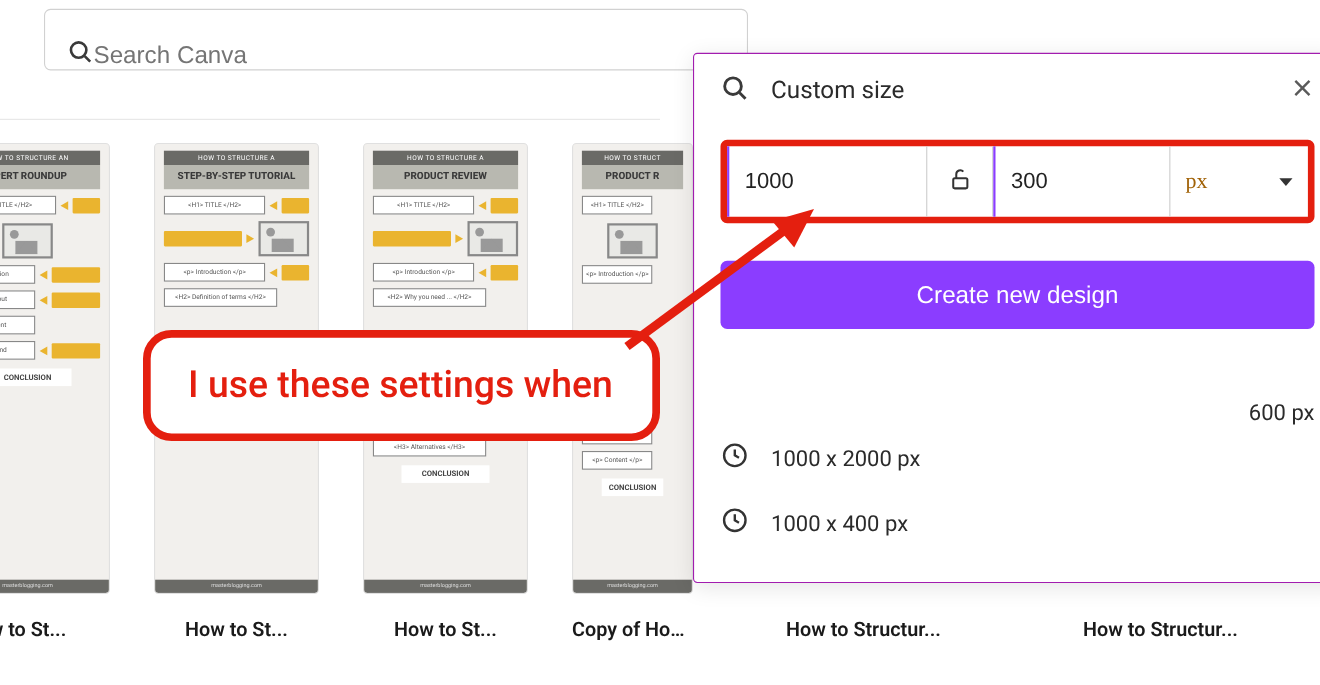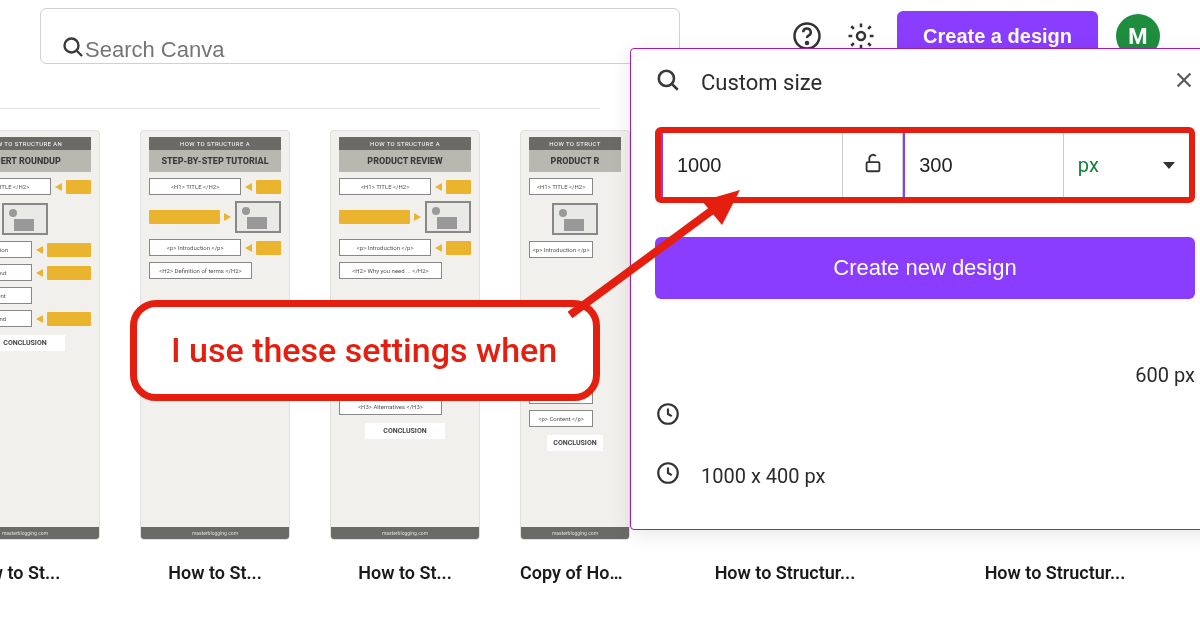--- a/index.html
+++ b/index.html
@@ -256,21 +256,21 @@
       outline: none;
       font-size: 20px;
       color: #222;
       width: 100%;
       background: transparent;
     }
     .w-cell { flex: 1.4; border-left: 2px solid #8b3dff; }
     .lock-cell { width: 60px; justify-content: center; }
     .h-cell { flex: 1.2; border-left: 2px solid #8b3dff; }
     .unit-cell { flex: 0.9; justify-content: space-between; gap: 12px; }
-    .unit-text { font-size: 20px; color: #15803d; }
+    .unit-text { font-size: 20px; color: #a16207; font-family: Liberation Serif, serif; }
     .caret-down {
       width: 0; height: 0;
       border-left: 6px solid transparent;
       border-right: 6px solid transparent;
       border-top: 7px solid #333;
     }
     .lock-cell svg { width: 22px; height: 22px; }
 
     .create-new-btn {
       width: 100%;
@@ -335,37 +335,20 @@
 
 <div class="header">
   <div class="search-bar">
     <span>
       <svg viewBox="0 0 24 24" fill="none" stroke="#3a3a3a" stroke-width="2.4">
           <circle cx="10.5" cy="10.5" r="7"></circle>
           <line x1="16" y1="16" x2="21" y2="21"></line>
         </svg>
     </span>
     <input class="search-input" placeholder="Search Canva" style="">
-  </div>
-  <div class="header-icons">
-    <div class="icon-btn">
-      <svg viewBox="0 0 24 24" width="30" height="30" fill="none" stroke="#333" stroke-width="2">
-          <circle cx="12" cy="12" r="10"></circle>
-          <path d="M9 9a3 3 0 1 1 4.2 2.7c-.8.5-1.2 1-1.2 1.8"></path>
-          <circle cx="12" cy="17.5" r="0.8" fill="#333"></circle>
-        </svg>
-    </div>
-    <div class="icon-btn">
-      <svg viewBox="0 0 24 24" width="30" height="30" fill="none" stroke="#333" stroke-width="2">
-          <circle cx="12" cy="12" r="3.2"></circle>
-          <path d="M12 2v3M12 19v3M4.2 4.2l2.1 2.1M17.7 17.7l2.1 2.1M2 12h3M19 12h3M4.2 19.8l2.1-2.1M17.7 6.3l2.1-2.1"></path>
-        </svg>
-    </div>
-    <button class="create-btn">Create a design</button>
-    <div class="avatar">M</div>
   </div>
 </div>
 
 <div class="divider-line"></div>
 
 <div class="cards-row">
 
   <div class="card">
     <div class="card-thumb">
       <div class="tb-topbar">HOW TO STRUCTURE AN</div>
@@ -542,20 +525,21 @@
 
     <div class="recent-list">
       <div class="recent-top-partial">600 px</div>
       <div class="recent-item">
         <span>
           <svg viewBox="0 0 24 24" fill="none" stroke="#333" stroke-width="2">
               <circle cx="12" cy="12" r="9"></circle>
               <path d="M12 7v5l3.5 2"></path>
             </svg>
         </span>
+        <span>1000 x 2000 px</span>
       </div>
       <div class="recent-item">
         <span>
           <svg viewBox="0 0 24 24" fill="none" stroke="#333" stroke-width="2">
               <circle cx="12" cy="12" r="9"></circle>
               <path d="M12 7v5l3.5 2"></path>
             </svg>
         </span>
         <span>1000 x 400 px</span>
       </div>

